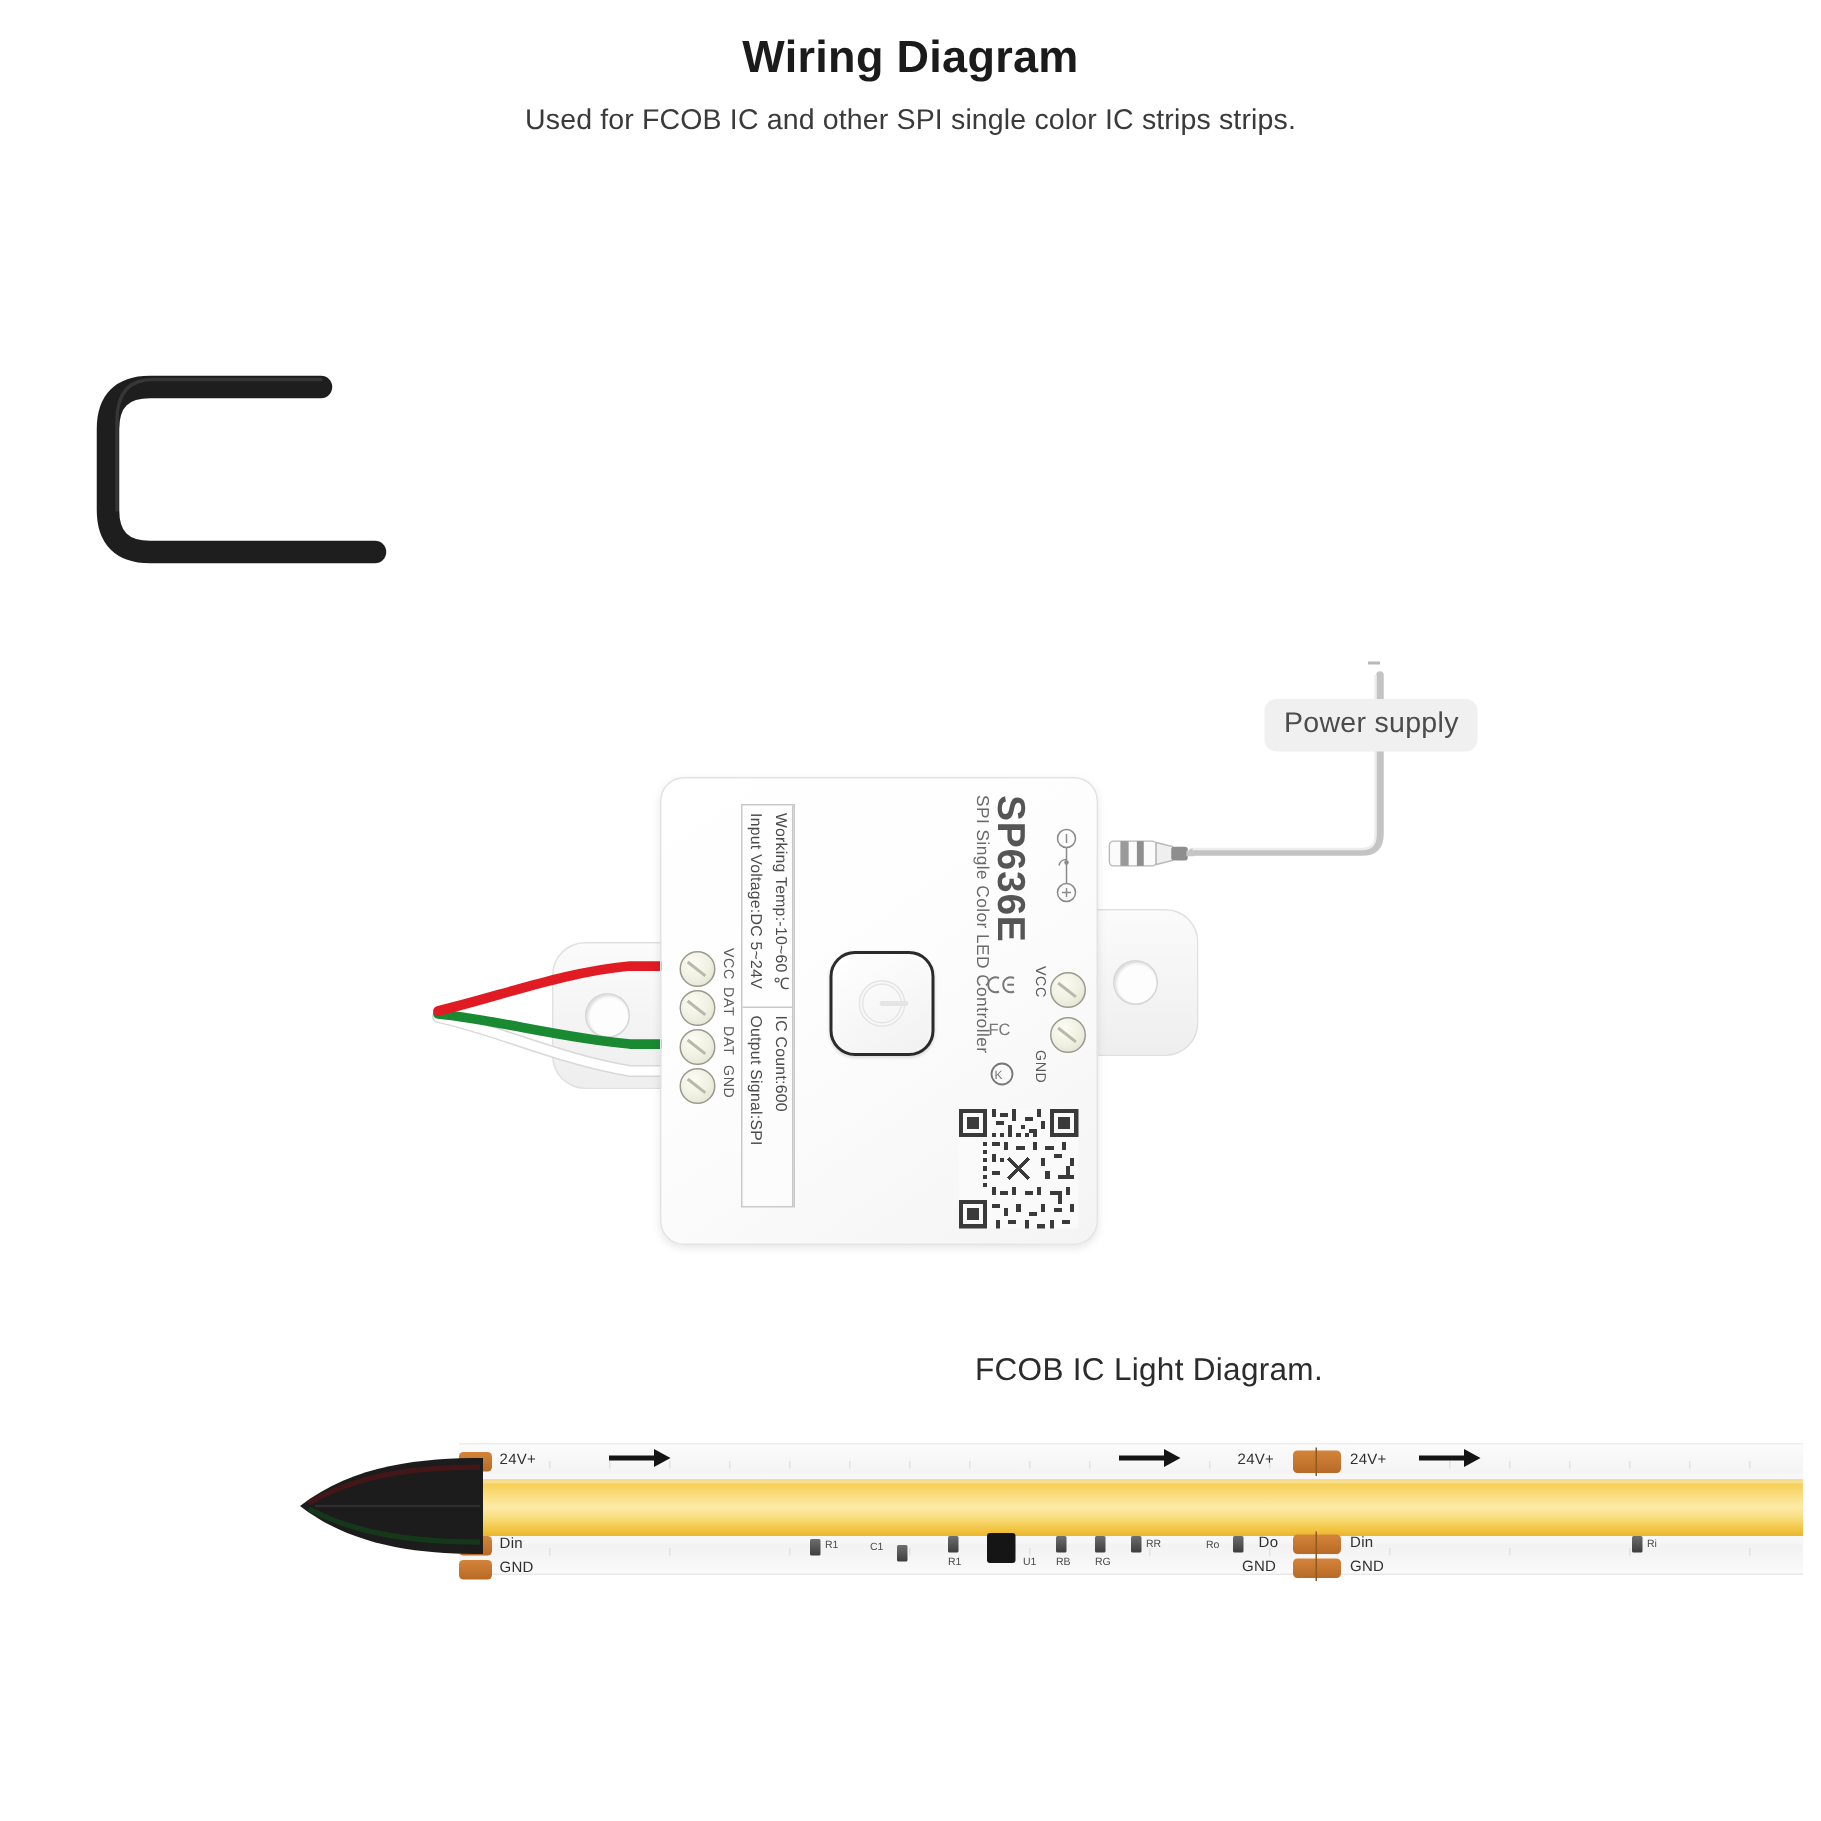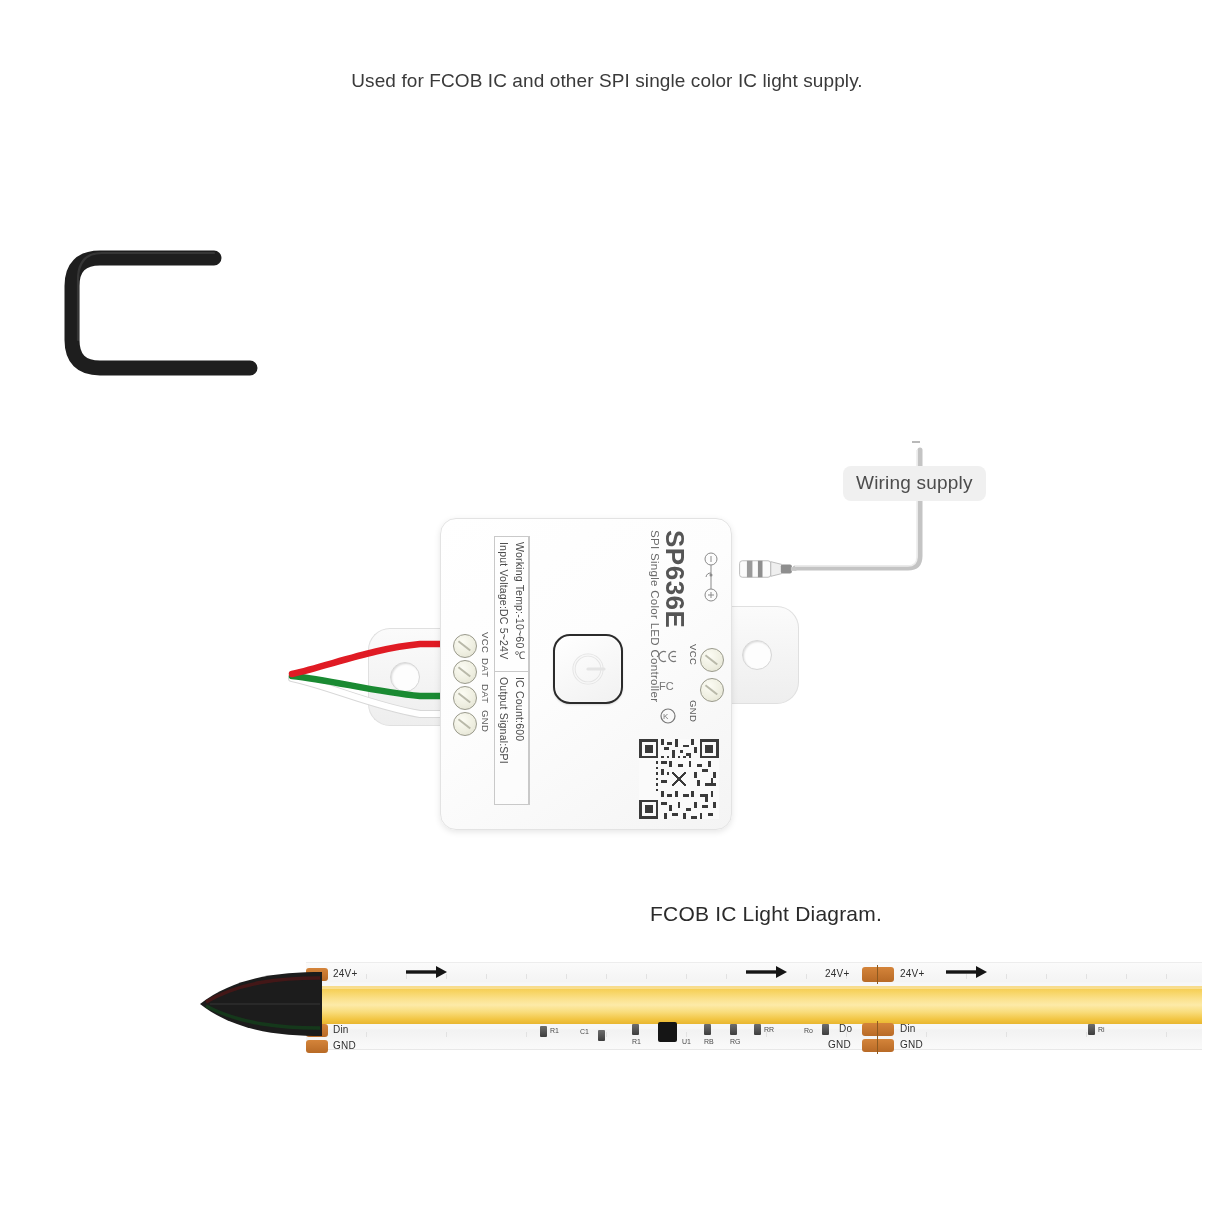--- a/index.html
+++ b/index.html
@@ -327,28 +327,29 @@
 
   
   .harness { position: absolute; left: 0; top: 0; z-index: 16; }
   .harness-tip { position: absolute; left: 0; top: 0; z-index: 17; }
 </style>
 </head>
 <body>
 
 <div id="page">
 
-  <div class="page-subtitle">Used for FCOB IC and other SPI single color IC light supply.</div>
+  <div class="page-title">Wiring Diagram</div>
+  <div class="page-subtitle">Used for FCOB IC and other SPI single color IC strips strips.</div>
 
   <svg class="pwr-cable" width="180" height="160">
     <path d="M5,128 L118,128 Q130,128 130,116 L130,10" fill="none" stroke="#c4c4c4" stroke-width="5" stroke-linecap="round"></path>
     <path d="M5,126 L118,126 Q127,126 127,117 L127,10" fill="none" stroke="#ededed" stroke-width="1.6"></path>
   </svg>
   <div class="pwr-tick"></div>
-  <div class="power-label">Wiring supply</div>
+  <div class="power-label">Power supply</div>
 
   <svg class="harness" width="420" height="400" viewBox="0 0 420 400">
     <path d="M214,258 L100,258 Q72,258 72,286 L72,340 Q72,368 100,368 L250,368" fill="none" stroke="#1e1e1e" stroke-width="15" stroke-linecap="round" stroke-linejoin="round"></path>
     <path d="M214,253 L102,253 Q78,253 78,280 L78,340" fill="none" stroke="#4a4a4a" stroke-width="2.2" stroke-linecap="round" opacity=".55"></path>
   </svg>
 
   <svg class="harness-tip" width="360" height="140" viewBox="0 0 360 140">
     <path d="M208,1000 L208,1000" fill="none"></path>
   </svg>
   <svg style="position:absolute;left:196px;top:970px;z-index:17;" width="140" height="70">

